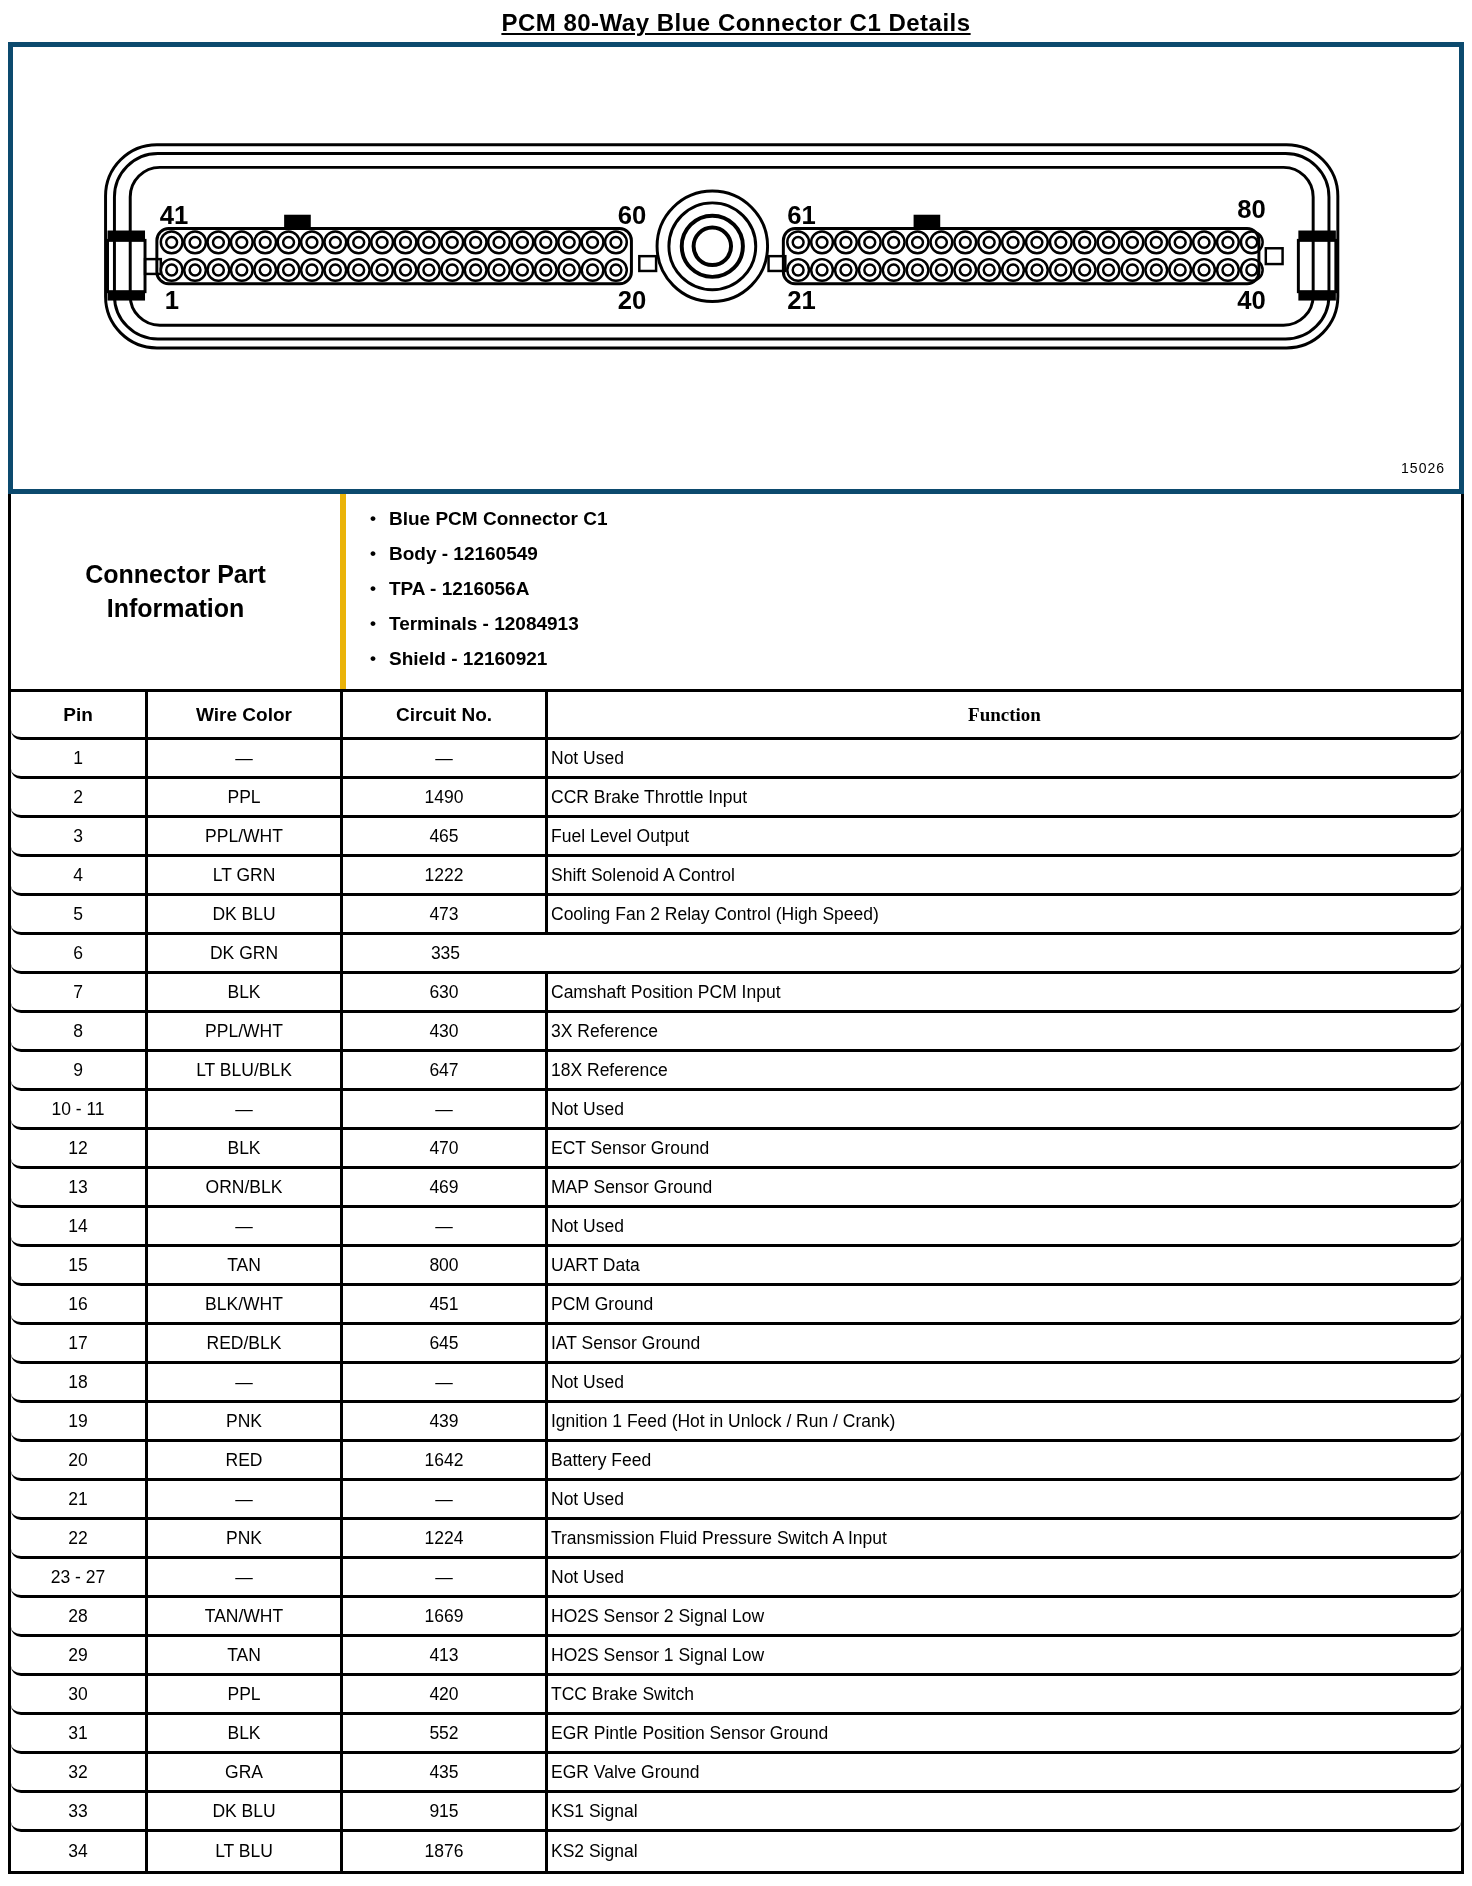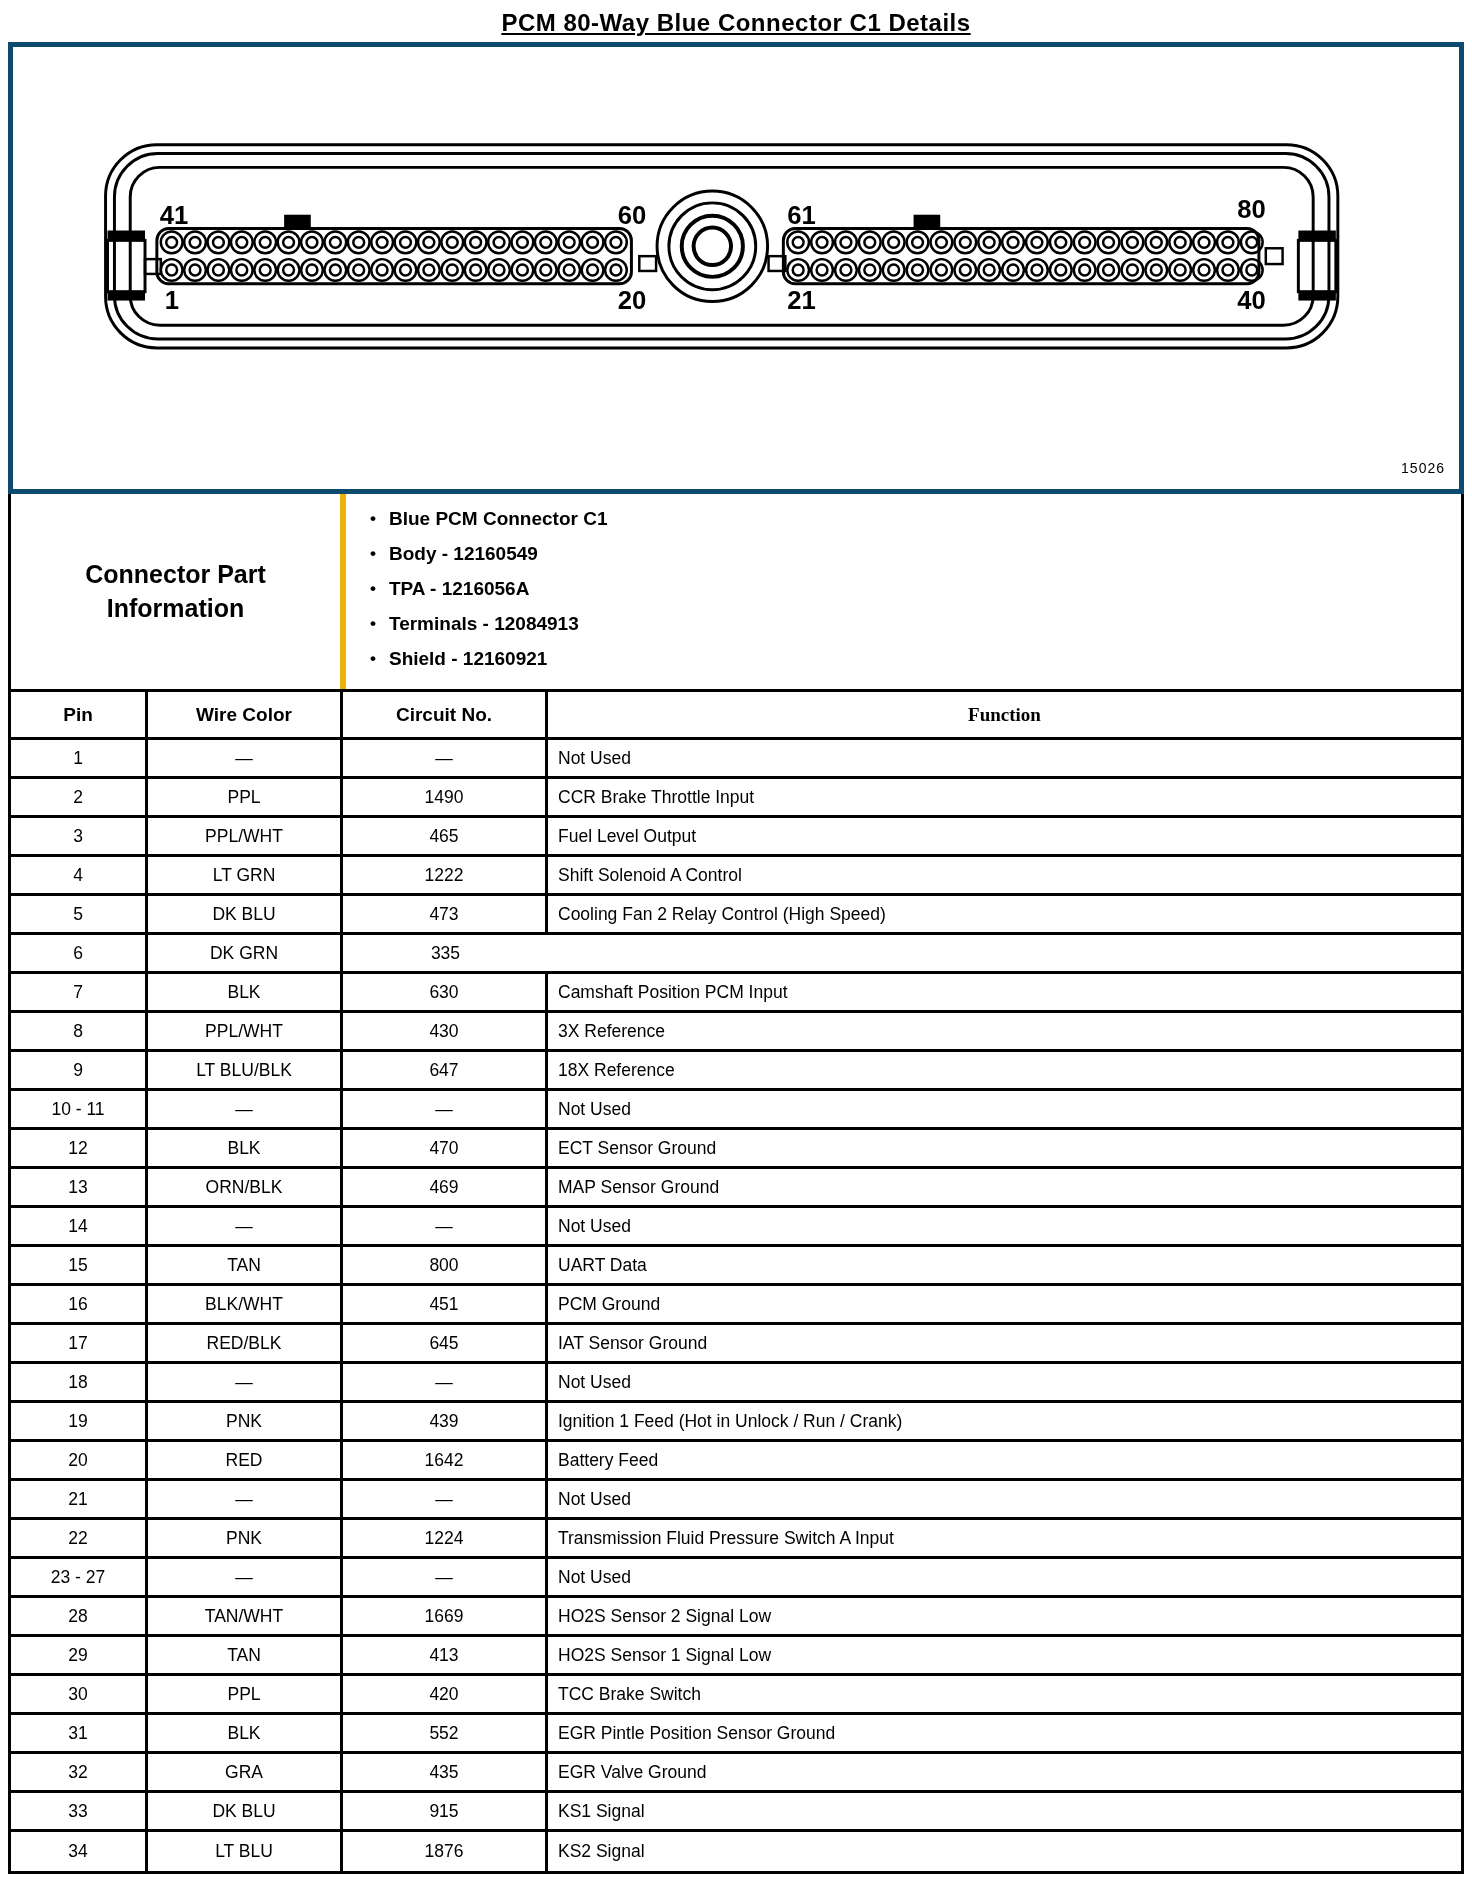--- a/index.html
+++ b/index.html
@@ -50,32 +50,33 @@
   .info-right li::before { content:"\2022"; font-size:17px; margin-right:13px; position:relative; top:-1px; }
   .tbl {
     margin:0 8px;
     border:3px solid #000; border-top:none;
   }
   .row {
     display:grid;
     grid-template-columns:137px 195px 205px 1fr;
     border-bottom:3px solid #000;
     height:39px;
+    border-radius:10px;
   }
   .row:last-child { border-bottom:none; }
   .row.header { height:48px; }
   .cell {
     border-right:3px solid #000;
     display:flex; align-items:center; justify-content:center;
     font-size:17.5px;
     overflow:hidden; white-space:nowrap;
   }
   .cell:last-child { border-right:none; }
   .row.header .cell { font-weight:bold; font-size:19px; }
-  .cell.fn { justify-content:flex-start; padding-left:10px; }
+  .cell.fn { justify-content:flex-start; padding-left:3px; }
   .row.header .cell.fn { justify-content:center; padding-left:0;font-family:Liberation Serif, serif; }
 </style>
 </head>
 <body>
 
 <h1 class="title">PCM 80-Way Blue Connector C1 Details</h1>
 
 <div class="figure-box">
   <svg id="conn-svg" viewBox="0 0 1450 448" fill="none" stroke="#000" stroke-width="3">
 

